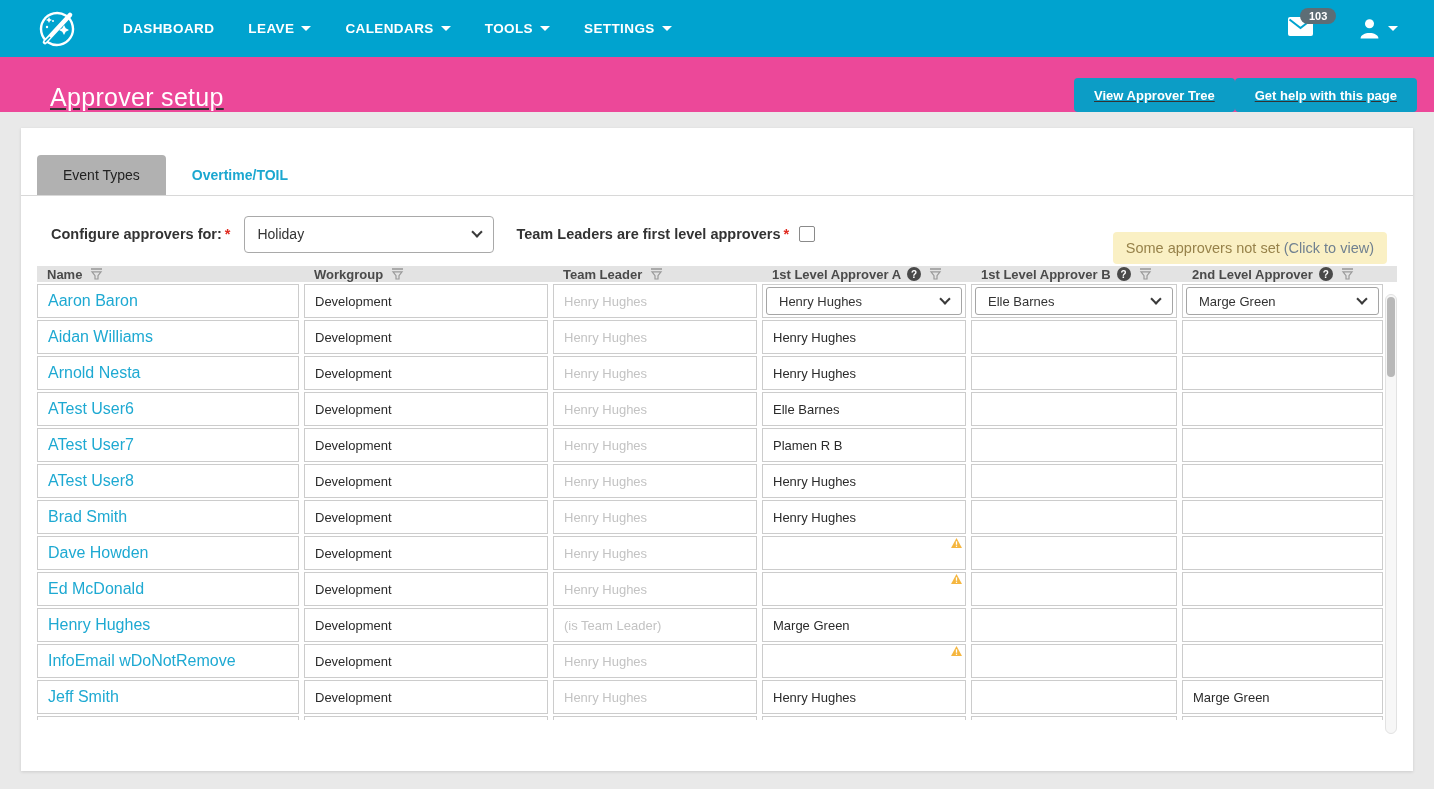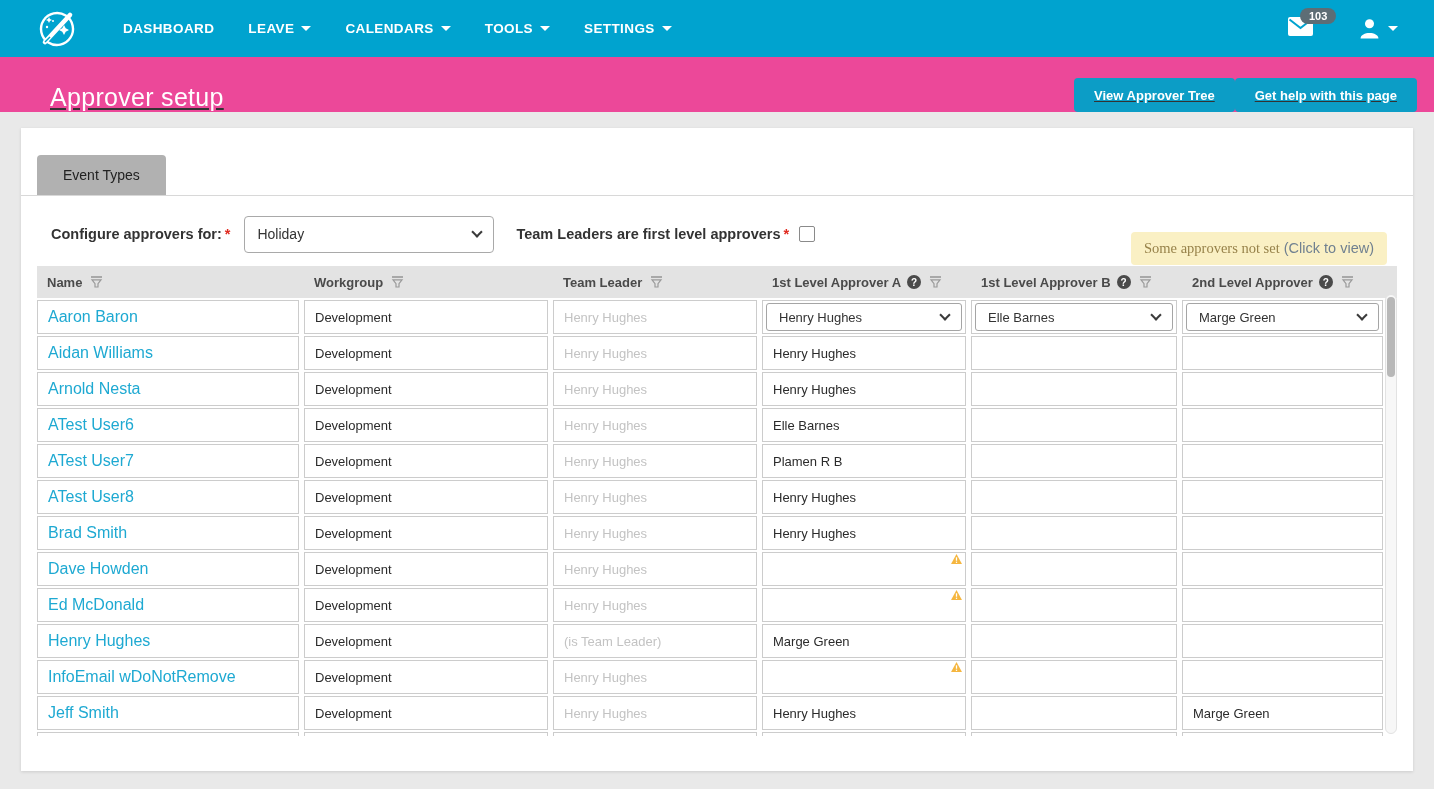--- a/index.html
+++ b/index.html
@@ -77,27 +77,27 @@
   .checkbox {
     width: 16px; height: 16px; border: 1px solid #8a8a8a; border-radius: 2px;
     background: #fff; margin-left: 10px; cursor: pointer;
   }
   
   .alert {
     position: absolute; top: 104px; right: 26px;
     background: #faf0c4; border-radius: 4px; padding: 8px 13px;
     font-size: 14.5px; cursor: pointer;
   }
-  .alert-main { color: #97824a; font-family: Liberation Serif, serif; }
+  .alert-main { color: #97824a; }
   .alert-suffix { color: #708090; }
   
   .table-area { margin: 14px 16px 0 16px; position: relative; }
   .thead {
     display: grid; grid-template-columns: 262px 244px 204px 204px 206px 201px;
-    column-gap: 5px; background: #e3e3e3; height: 32px; align-items: center;
+    column-gap: 5px; background: #e3e3e3; height: 16px; align-items: center;
     padding-right: 14px;
   }
   .hcell { display: flex; align-items: center; gap: 6px; padding-left: 10px; }
   .hlabel { font-size: 13px; font-weight: 700; color: #4a4a4a; }
   .help-ic {
     width: 14px; height: 14px; border-radius: 50%; background: #4a4a4a; color: #fff;
     font-size: 10px; font-weight: 700; display: inline-flex; align-items: center;
     justify-content: center; cursor: pointer; flex: 0 0 auto;
   }
   .filter-ic { cursor: pointer; display: inline-flex; margin-left: 2px; }
@@ -185,20 +185,21 @@
   <div class="header-buttons">
     <button class="header-btn">View Approver Tree</button>
     <button class="header-btn">Get help with this page</button>
   </div>
 </div>
 
 <div class="card">
 
   <div class="tabs">
     <div class="tab active">Event Types</div>
+    <div class="tab inactive">Overtime/TOIL</div>
   </div>
 
   <div class="controls">
     <span class="ctrl-label">
       <span>Configure approvers for:</span><span class="req">*</span>
     </span>
     <div class="fake-select main-select">
       <span>Holiday</span>
       <span class="chev"></span>
     </div>

